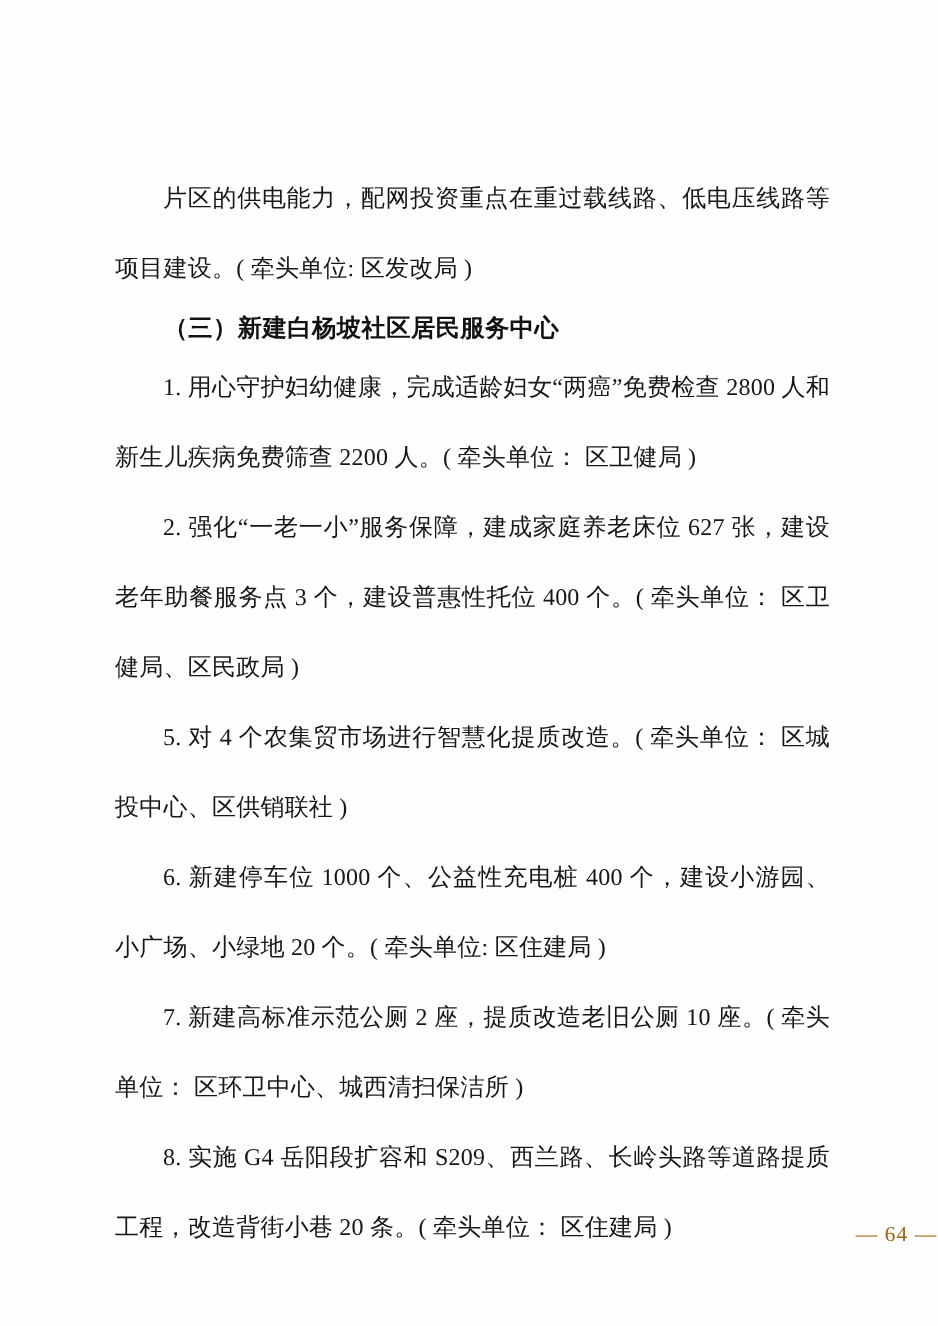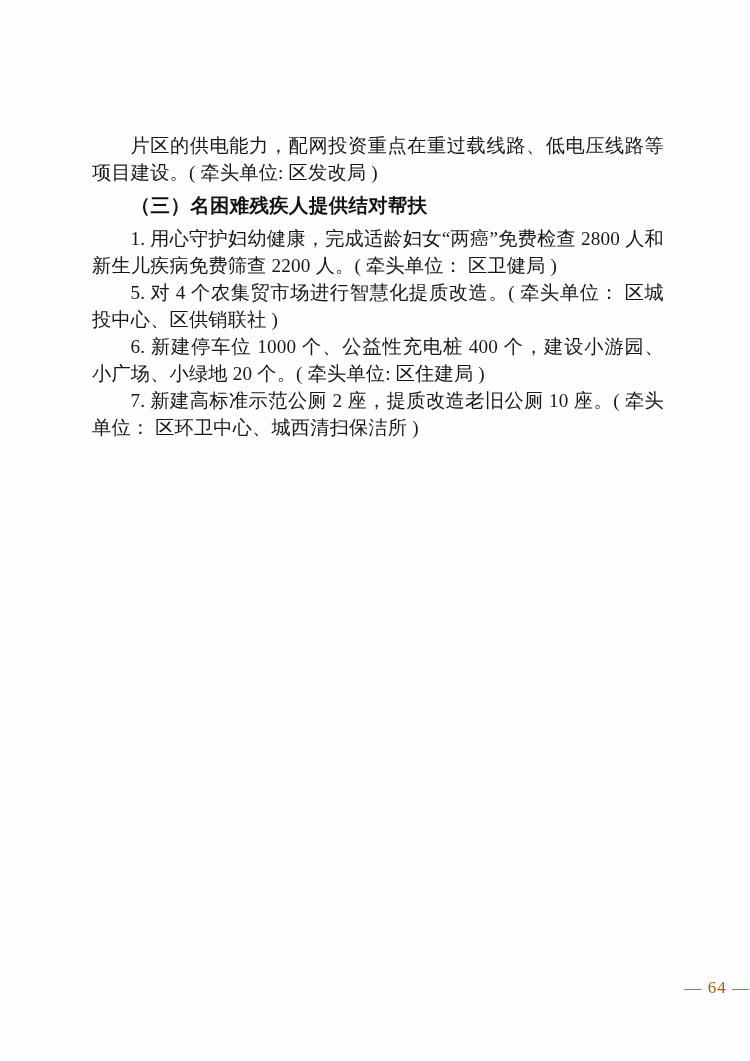--- a/index.html
+++ b/index.html
@@ -24,21 +24,21 @@
     background: #fefefe;
   }
   .content {
     position: absolute;
     left: 92px;
     top: 132px;
     width: 572px;
   }
   .para {
     font-size: 19.2px;
-    line-height: 27px;
+    line-height: 56px;
     text-align: justify;
     text-justify: inter-ideograph;
     margin: 0 0 0 0;
     letter-spacing: 0.2px;
     color: #171717;
   }
   .indent2 {
     text-indent: 2em;
   }
   .indent-heading {
@@ -65,32 +65,34 @@
 </style>
 </head>
 <body>
 
 <div class="page">
 
   <div class="content">
 
     <p class="para indent2">片区的供电能力，配网投资重点在重过载线路、低电压线路等项目建设。( 牵头单位: 区发改局 )</p>
 
-    <p class="para heading indent-heading">（三）名困难残疾人提供结对帮扶</p>
+    <p class="para heading indent-heading">（三）新建白杨坡社区居民服务中心</p>
 
     <p class="para indent2">1. 用心守护妇幼健康，完成适龄妇女“两癌”免费检查 2800 人和新生儿疾病免费筛查 2200 人。( 牵头单位： 区卫健局 )</p>
 
+    <p class="para indent2">2. 强化“一老一小”服务保障，建成家庭养老床位 627 张，建设老年助餐服务点 3 个，建设普惠性托位 400 个。( 牵头单位： 区卫健局、区民政局 )</p>
 
 
 
     <p class="para indent2">5. 对 4 个农集贸市场进行智慧化提质改造。( 牵头单位： 区城投中心、区供销联社 )</p>
 
     <p class="para indent2">6. 新建停车位 1000 个、公益性充电桩 400 个，建设小游园、小广场、小绿地 20 个。( 牵头单位: 区住建局 )</p>
 
     <p class="para indent2">7. 新建高标准示范公厕 2 座，提质改造老旧公厕 10 座。( 牵头单位： 区环卫中心、城西清扫保洁所 )</p>
 
+    <p class="para indent2">8. 实施 G4 岳阳段扩容和 S209、西兰路、长岭头路等道路提质工程，改造背街小巷 20 条。( 牵头单位： 区住建局 )</p>
 
 
   </div>
 
   <div class="footer">— 64 —</div>
 
 </div>
 
 </body></html>

